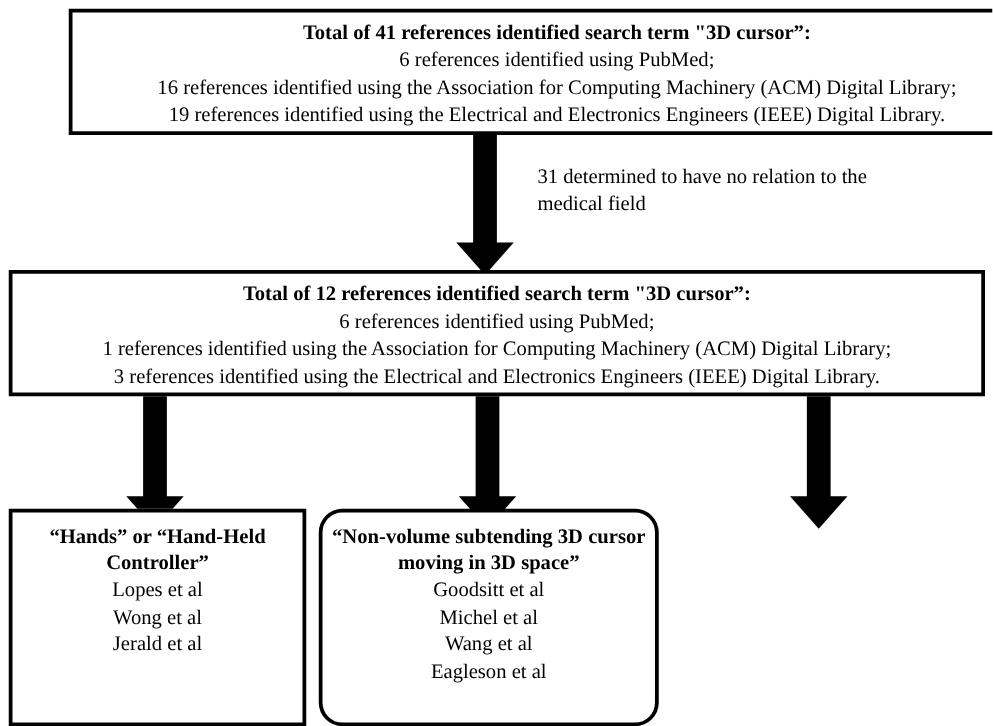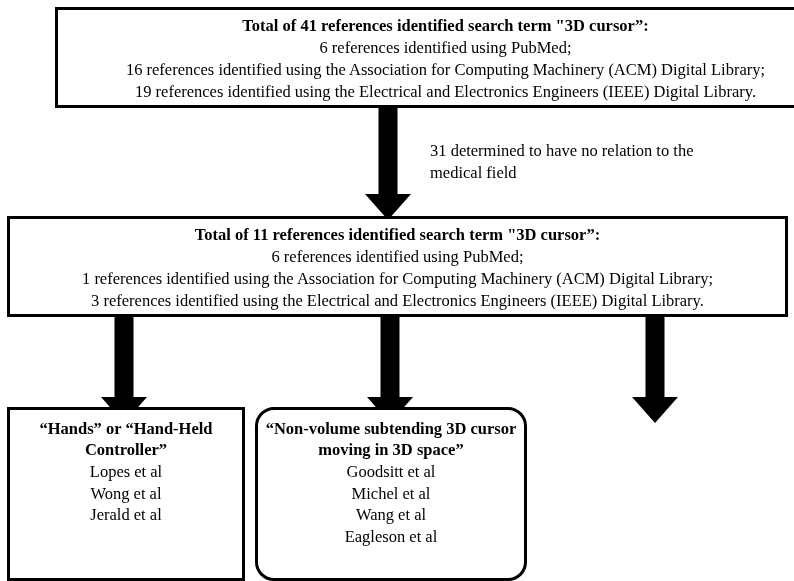--- a/index.html
+++ b/index.html
@@ -116,21 +116,21 @@
   .arrow-branch .arrow-shaft { width: 19px; height: 86px; }
   .arrow-branch .arrow-head  { top: 84px; }
   #arrow-branch-0 { left: 101px; }
   #arrow-branch-1 { left: 367px; }
   #arrow-branch-2 { left: 632px; }
 
   
   #annotation {
     position: absolute;
     left: 430px;
-    top: 140px;
+    top: 130px;
     width: 330px;
     font-size: 16.5px;
     line-height: 1.35;
     text-align: left;
     z-index: 2;
   }
   .anno-line { display: block; }
 </style>
 </head>
 <body>
@@ -148,21 +148,21 @@
     <div class="arrow-shaft"></div>
     <div class="arrow-head"></div>
   </div>
 
   <div id="annotation">
     <span class="anno-line">31 determined to have no relation to the</span>
     <span class="anno-line">medical field</span>
   </div>
 
   <div class="box" id="box-mid">
-    <span class="box-heading">Total of 11 references identified search term "3D cursor”:</span>
+    <span class="box-heading">Total of 12 references identified search term "3D cursor”:</span>
     <span class="box-line">6 references identified using PubMed;</span>
     <span class="box-line">1 references identified using the Association for Computing Machinery (ACM) Digital Library;</span>
     <span class="box-line">3 references identified using the Electrical and Electronics Engineers (IEEE) Digital Library.</span>
   </div>
 
   <div class="arrow arrow-branch" id="arrow-branch-0">
     <div class="arrow-shaft"></div>
     <div class="arrow-head"></div>
   </div>
   <div class="arrow arrow-branch" id="arrow-branch-1">

